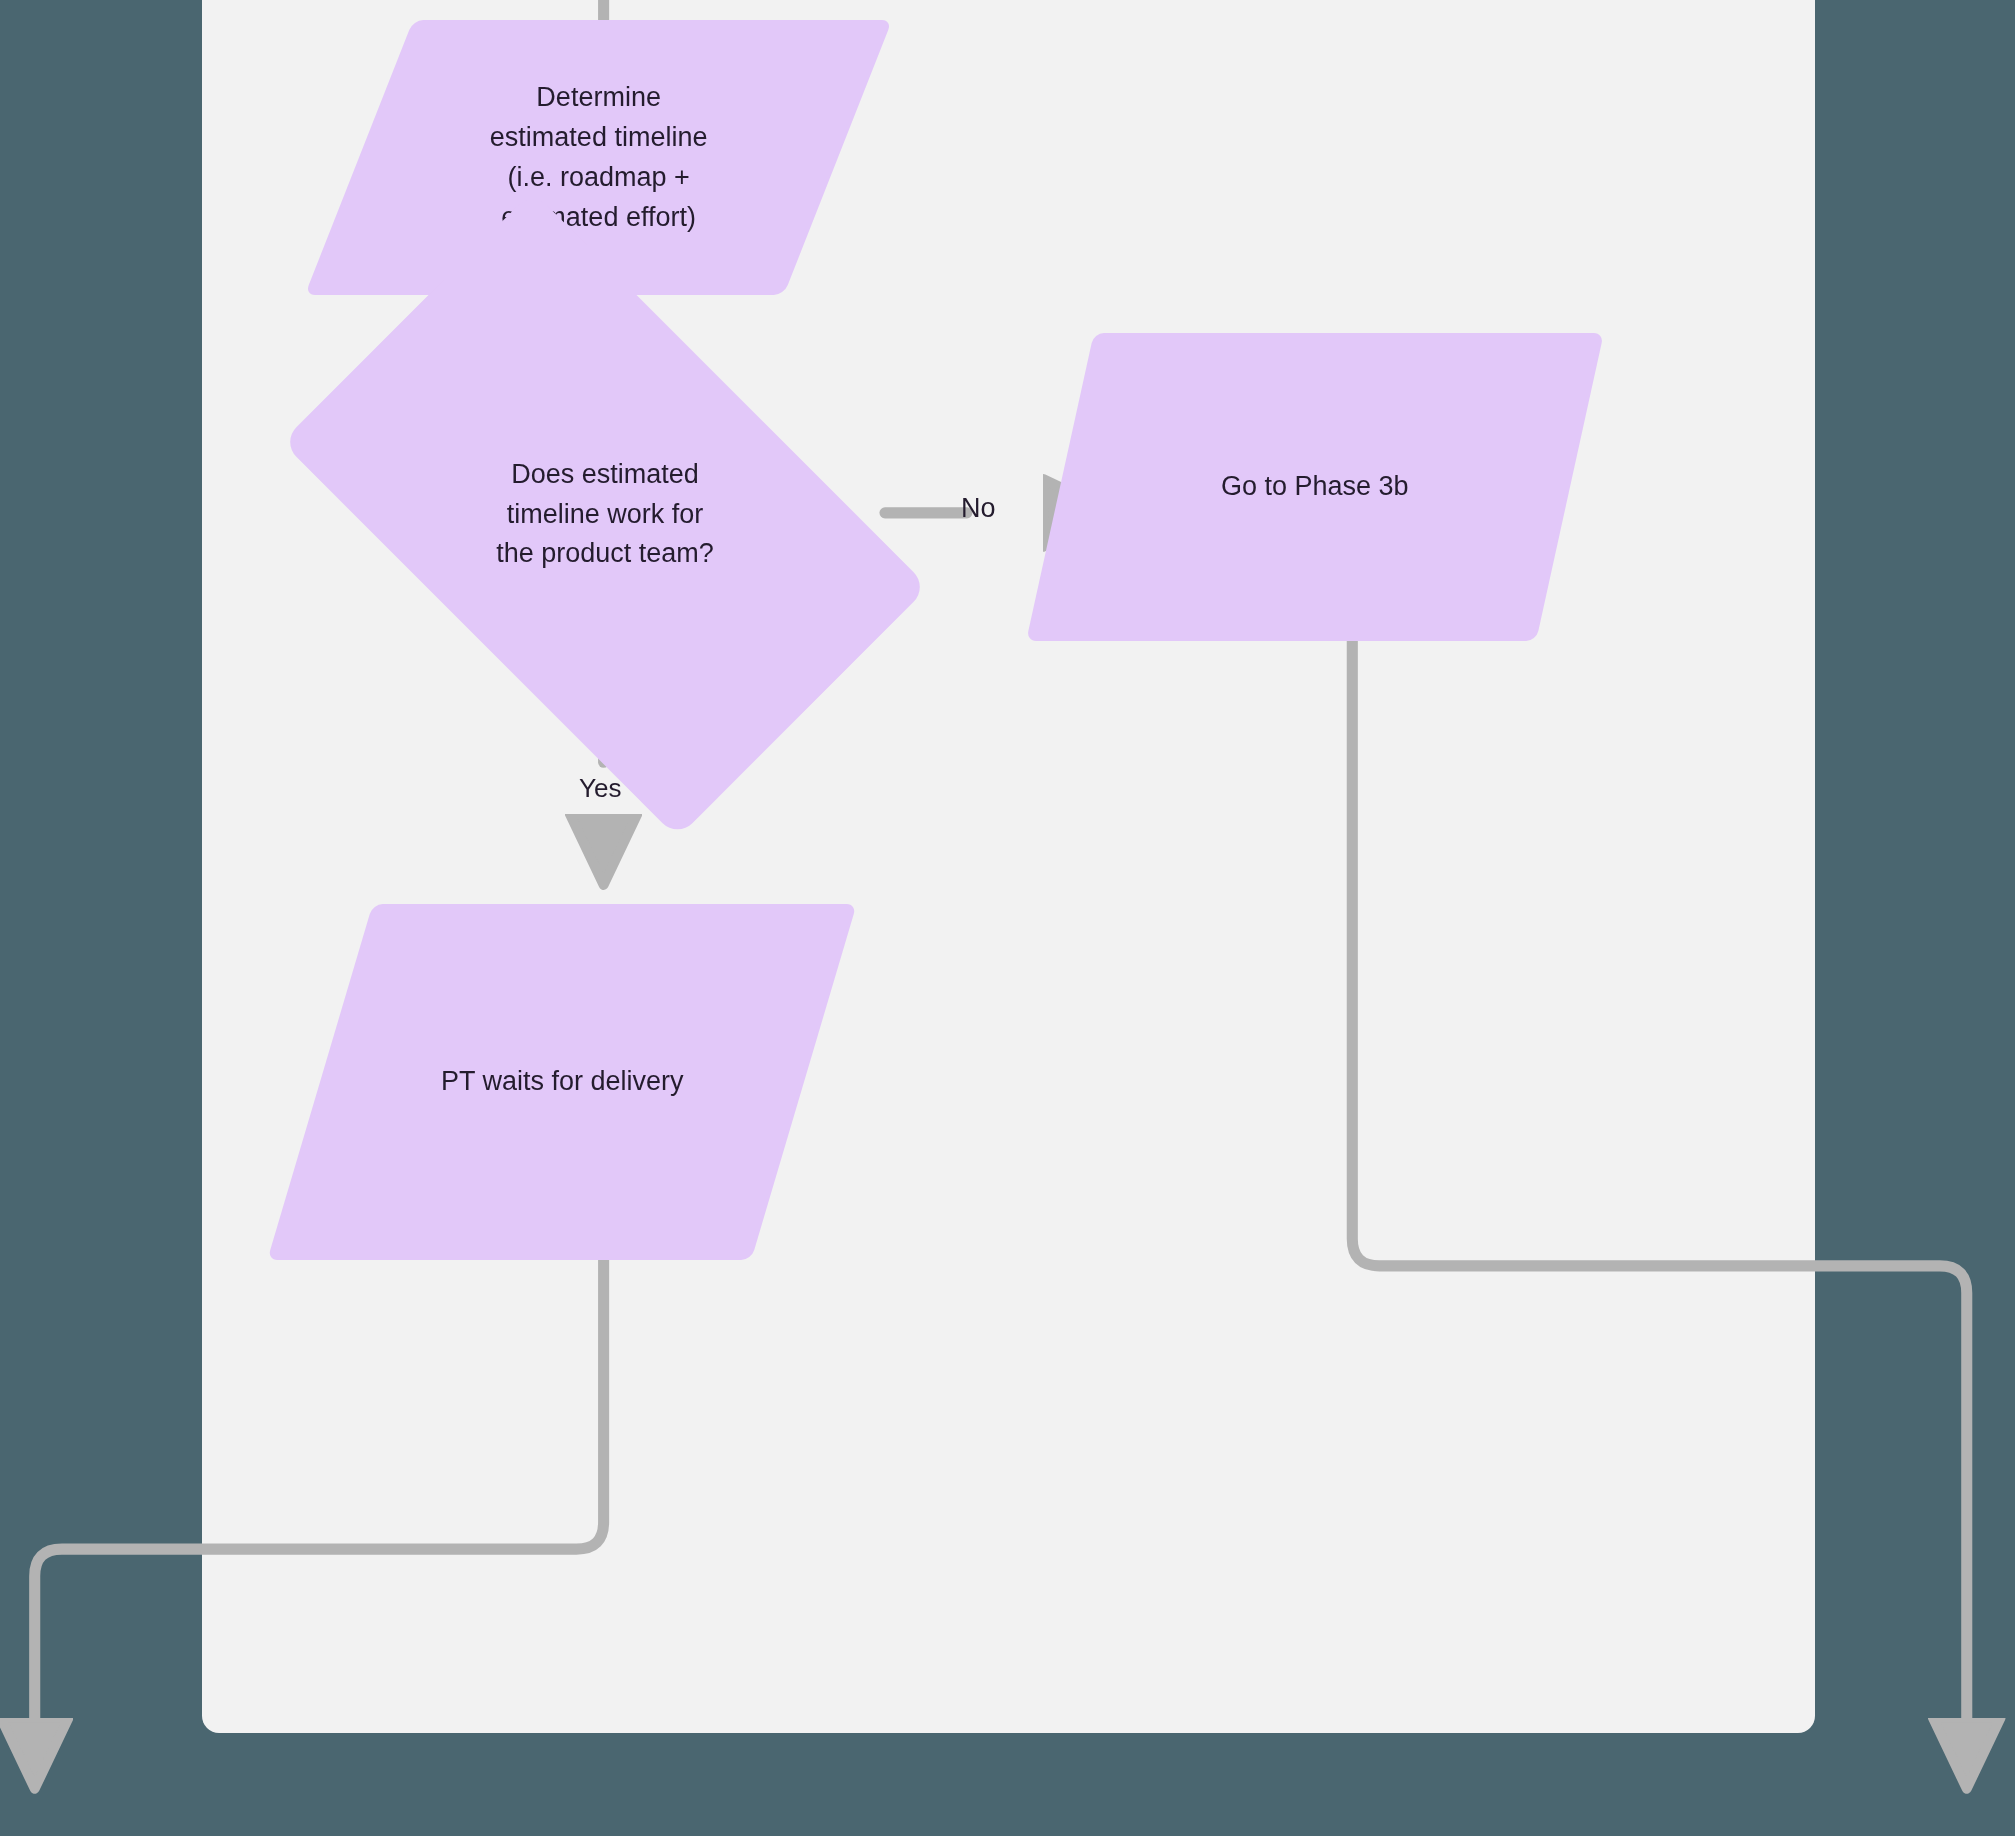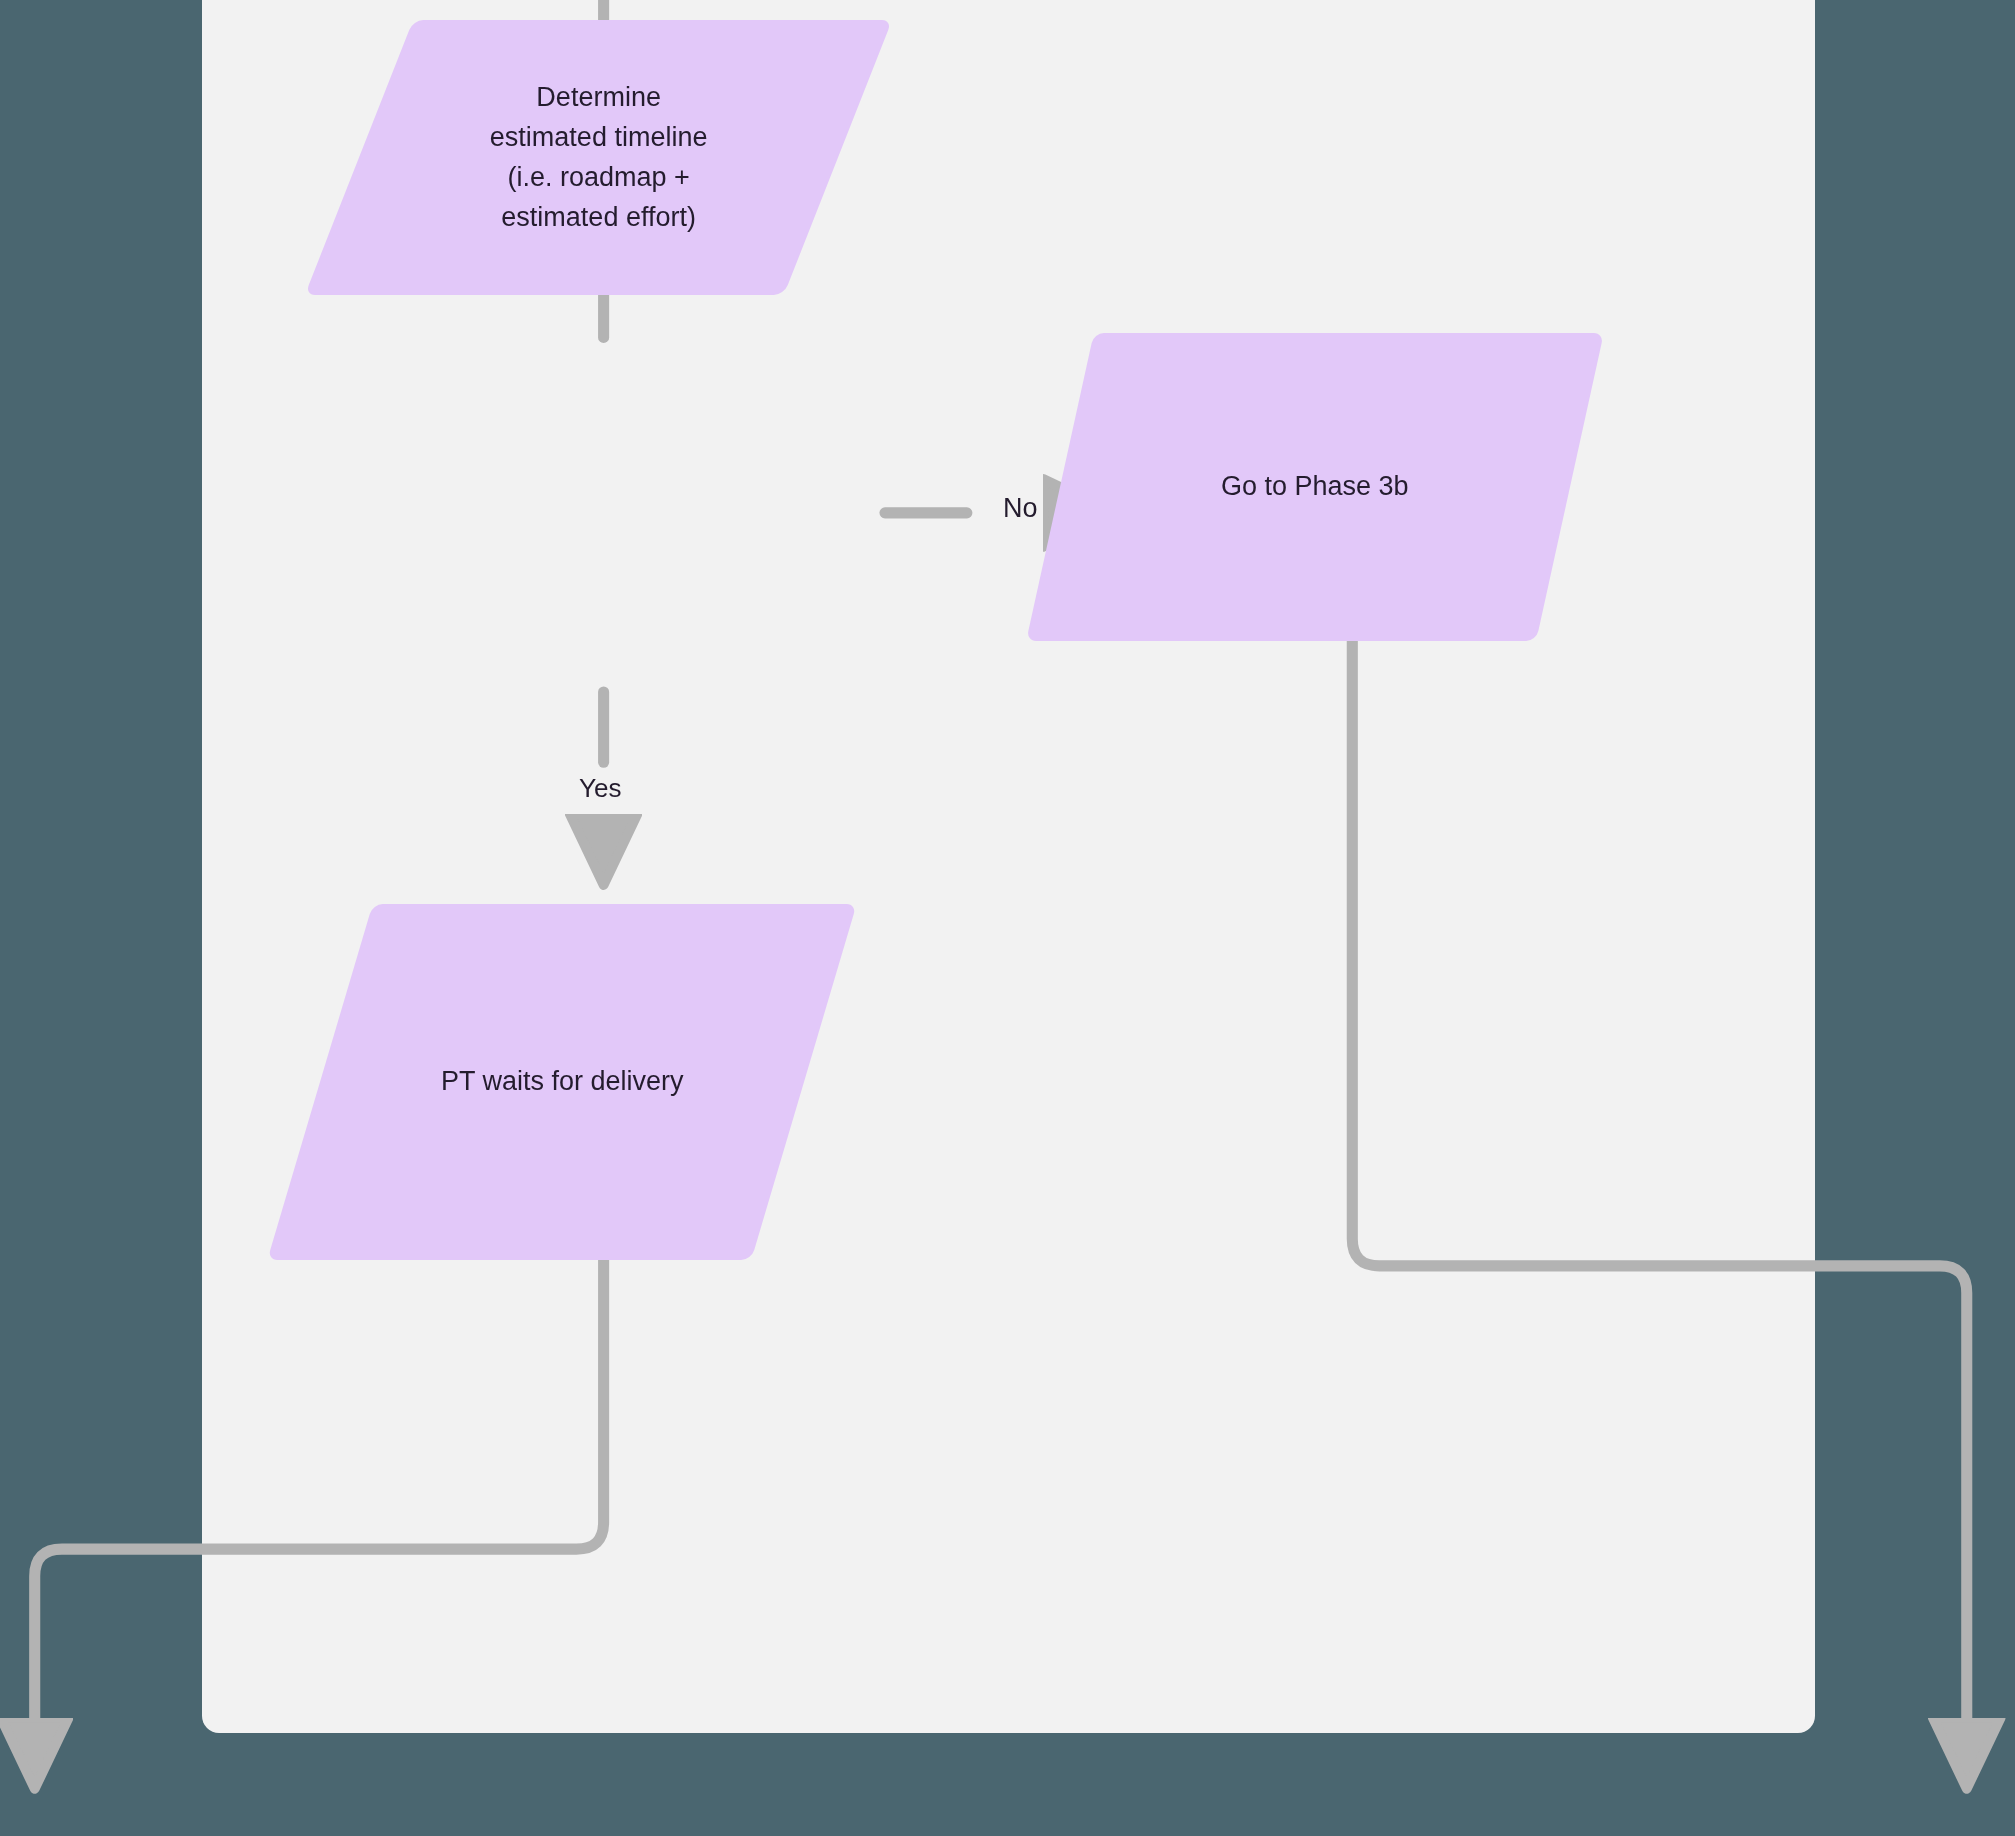--- a/index.html
+++ b/index.html
@@ -115,21 +115,21 @@
   #node-ptwaits > .label { transform: skewX(16.5deg); }
 
   #node-decision {
     left: 325px;
     top: 337px;
     width: 560px;
     height: 355px;
     font-size: 27px;
   }
 
-  #label-no  { left: 1003px; top: 493px; font-size: 27px; }
+  #label-no  { left: 961px; top: 493px; font-size: 27px; }
   #label-yes { left: 579px;  top: 773px; font-size: 26px; }
 </style>
 </head>
 <body style="background: rgb(74, 102, 112);">
 
 <div id="stage" style="background: rgb(74, 102, 112);">
 
   <div id="canvas-panel" style="background: rgb(242, 242, 242);"></div>
 
   <svg id="wires" viewBox="0 0 3272 2982" xmlns="http://www.w3.org/2000/svg">
@@ -153,20 +153,24 @@
              L 3150 2056 Q 3194 2056 3194 2100 L 3194 2880" fill="none" stroke="#b3b3b3" stroke-width="18" stroke-linecap="round" stroke-linejoin="round" marker-end="url(#arrowhead)"></path>
 
     <path d="M 980 2046 L 980 2472 Q 980 2516 936 2516
              L 100 2516 Q 56 2516 56 2560 L 56 2880" fill="none" stroke="#b3b3b3" stroke-width="18" stroke-linecap="round" stroke-linejoin="round" marker-end="url(#arrowhead)"></path>
   </svg>
 
   <div class="node para" id="node-determine" style="background: rgb(226, 200, 249); color: rgb(36, 28, 46);">
     <span class="label">Determine<br>estimated timeline<br>(i.e. roadmap +<br>estimated effort)</span>
   </div>
 
+  <div class="diamond-wrap" id="node-decision">
+    <div class="diamond-shape" style="background: rgb(226, 200, 249);"></div>
+    <div class="diamond-text" style="color: rgb(36, 28, 46);">Does estimated<br>timeline work for<br>the product team?</div>
+  </div>
 
   <div class="node para" id="node-phase3b" style="background: rgb(226, 200, 249); color: rgb(36, 28, 46);">
     <span class="label">Go to Phase 3b</span>
   </div>
 
   <div class="node para" id="node-ptwaits" style="background: rgb(226, 200, 249); color: rgb(36, 28, 46);">
     <span class="label">PT waits for delivery</span>
   </div>
 
   <div class="edge-label" id="label-no" style="color: rgb(36, 28, 46);">No</div>

